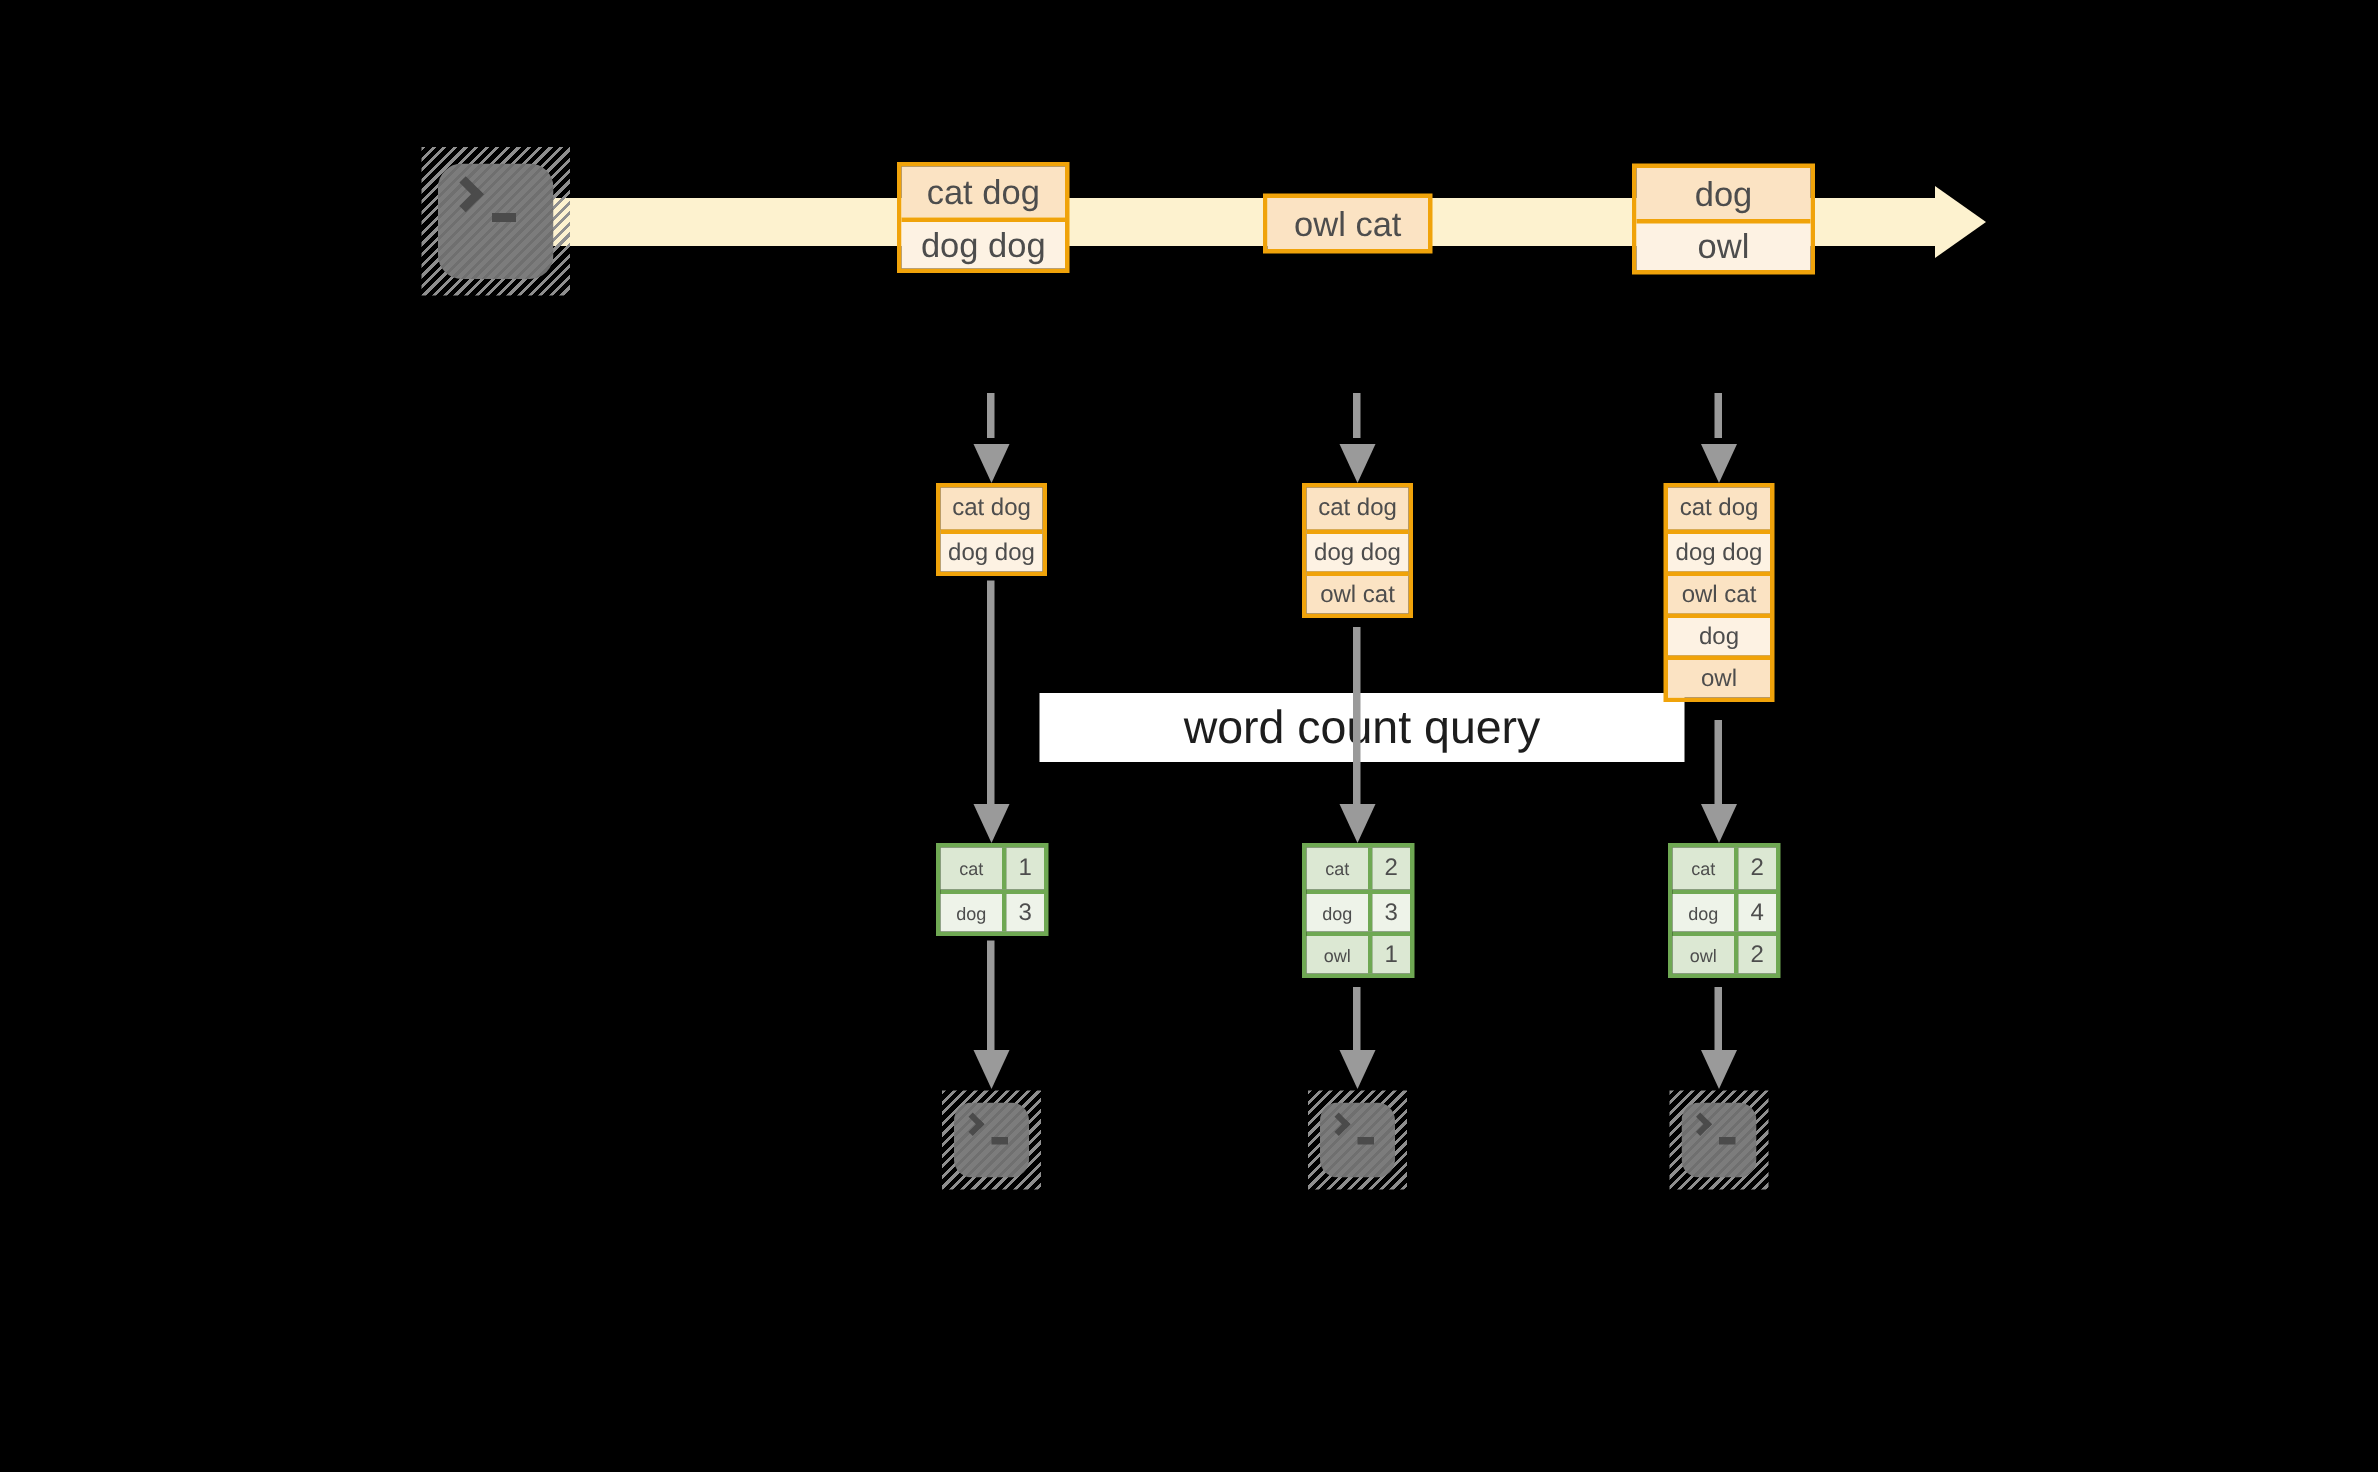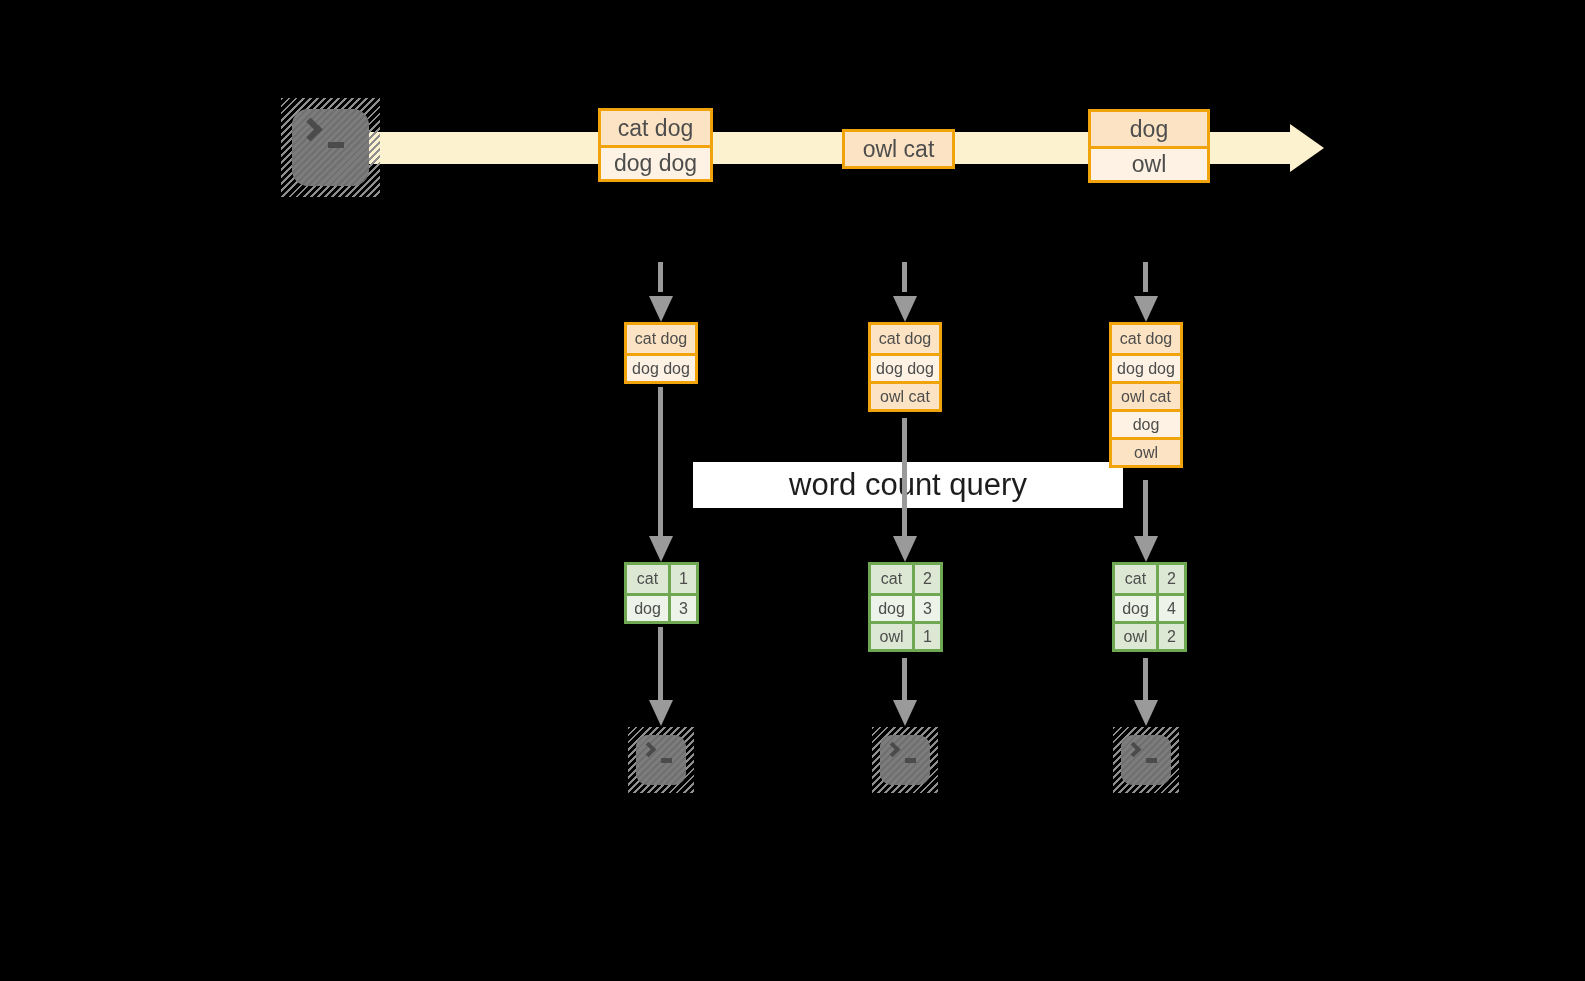--- a/index.html
+++ b/index.html
@@ -66,21 +66,21 @@
   .btable .bcell:nth-child(odd)  { background:var(--event_fill_dark,#fbe3c3); }
   .btable .bcell:nth-child(even) { background:var(--event_fill_light,#fdf2e3); }
 
   
   .gtable { width:75px; border:3px solid var(--table_border,#6fa853); z-index:4; }
   .grow { display:flex; height:28px; }
   .grow + .grow { border-top:3px solid var(--table_border,#6fa853); }
   .gword {
     width:44px; border-right:3px solid var(--table_border,#6fa853);
     display:flex; align-items:center; justify-content:center;
-    font-size:16px; color:var(--text,#4d4d4d);
+    font-size:12px; color:var(--text,#4d4d4d);
   }
   .gcount {
     flex:1; display:flex; align-items:center; justify-content:center;
     font-size:16px; color:var(--text,#4d4d4d);
   }
   .gtable .grow:nth-child(odd) > div  { background:var(--table_fill_dark,#dce8d3); }
   .gtable .grow:nth-child(even) > div { background:var(--table_fill_light,#eef3e9); }
 
   
   .vline { width:5px; background:var(--arrow,#9a9a9a); z-index:3; }

